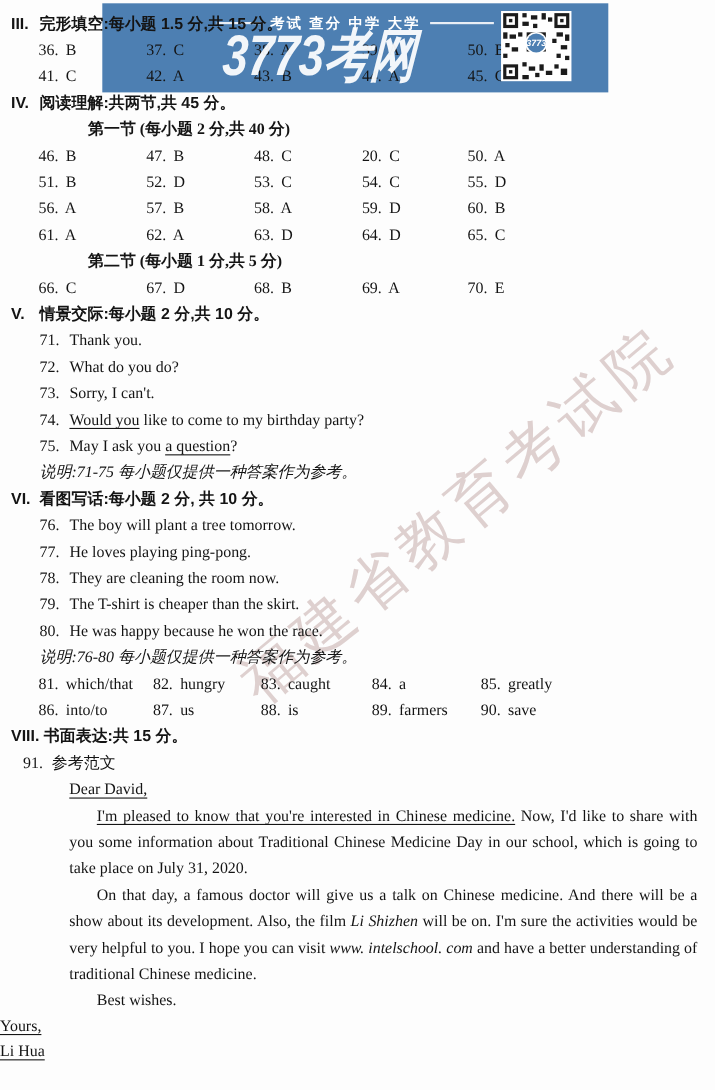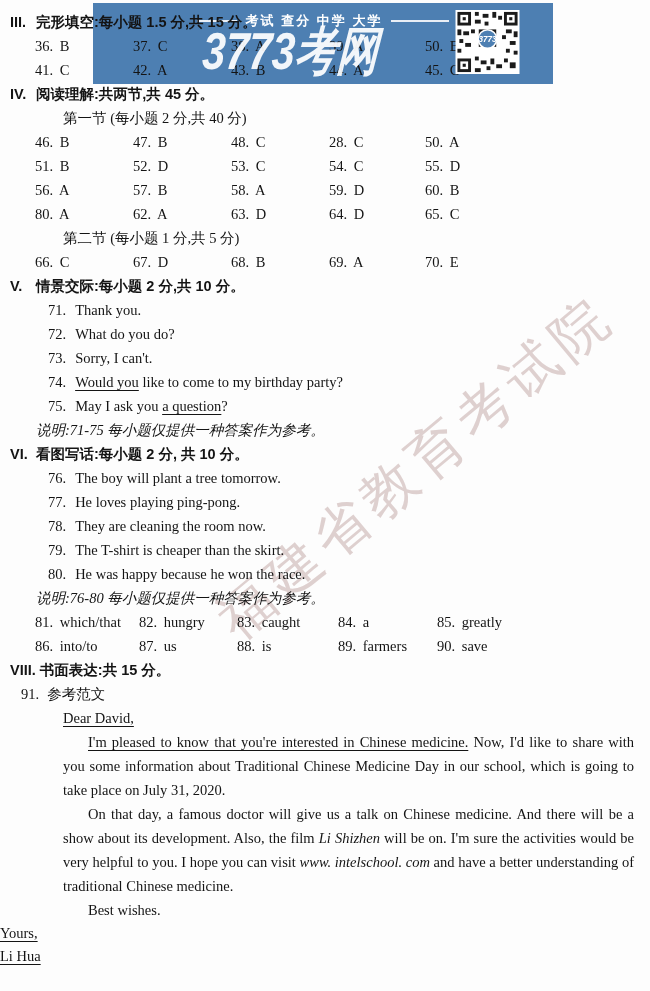--- a/index.html
+++ b/index.html
@@ -3,30 +3,30 @@
 <meta charset="utf-8">
 <style>
   html,body{margin:0;padding:0;background:#e8e8e8;}
   .page{position:relative;width:650px;height:991px;margin:0 auto;background:#fdfdfd;
         overflow:hidden;font-family:"Liberation Serif","DejaVu Serif",serif;
         color:#141414;font-size:14.5px;}
   .content{position:relative;z-index:6;padding-top:10px;}
   .sec-h{font-family:"Liberation Sans","DejaVu Sans",sans-serif;font-weight:bold;
          font-size:14.5px;padding-left:10px;line-height:24px;}
   .sec-h .num{display:inline-block;min-width:22px;margin-right:4px;}
-  .part{padding-left:63px;line-height:24px;}
+  .part{padding-left:80px;line-height:24px;font-weight:bold;}
   .ans-row{display:flex;padding-left:35px;line-height:24px;word-spacing:3px;}
   .ans-row span{flex:0 0 98px;}
   .ans-row span:nth-child(4){flex-basis:96px;}
   .ans-row span:last-child{flex:1 1 auto;}
   .ans-row.wide span{flex-basis:104px;}
   .ans-row.wide span:nth-child(2){flex-basis:98px;}
   .ans-row.wide span:nth-child(3){flex-basis:101px;}
   .ans-row.wide span:nth-child(4){flex-basis:99px;}
-  .item{padding-left:36px;line-height:24px;margin-left:12px;}
+  .item{padding-left:36px;line-height:24px;}
   .item .qn{margin-right:9px;}
   .note{padding-left:36px;line-height:24px;font-style:italic;}
   u, .ul{text-decoration:underline;text-underline-offset:3px;}
   .it{font-style:italic;}
   .letter{margin:0 16px 0 63px;text-align:justify;line-height:24px;}
   .letter p{margin:0;text-indent:25px;}
   .salut{line-height:24px;}
   .closing{text-indent:25px;line-height:24px;}
   .sig{padding-right:50px;line-height:23px;}
   .ref-item{padding-left:21px;line-height:24px;}
@@ -143,39 +143,39 @@
     </div>
 
     <div class="sec-h">
       <span class="num">IV.</span><span>阅读理解:共两节,共 45 分。</span>
     </div>
     <div class="part">第一节 (每小题 2 分,共 40 分)</div>
     <div class="ans-row">
       <span>46. B</span>
       <span>47. B</span>
       <span>48. C</span>
-      <span>28. C</span>
+      <span>20. C</span>
       <span>50. A</span>
     </div>
     <div class="ans-row">
       <span>51. B</span>
       <span>52. D</span>
       <span>53. C</span>
       <span>54. C</span>
       <span>55. D</span>
     </div>
     <div class="ans-row">
       <span>56. A</span>
       <span>57. B</span>
       <span>58. A</span>
       <span>59. D</span>
       <span>60. B</span>
     </div>
     <div class="ans-row">
-      <span>80. A</span>
+      <span>61. A</span>
       <span>62. A</span>
       <span>63. D</span>
       <span>64. D</span>
       <span>65. C</span>
     </div>
     <div class="part">第二节 (每小题 1 分,共 5 分)</div>
     <div class="ans-row">
       <span>66. C</span>
       <span>67. D</span>
       <span>68. B</span>

